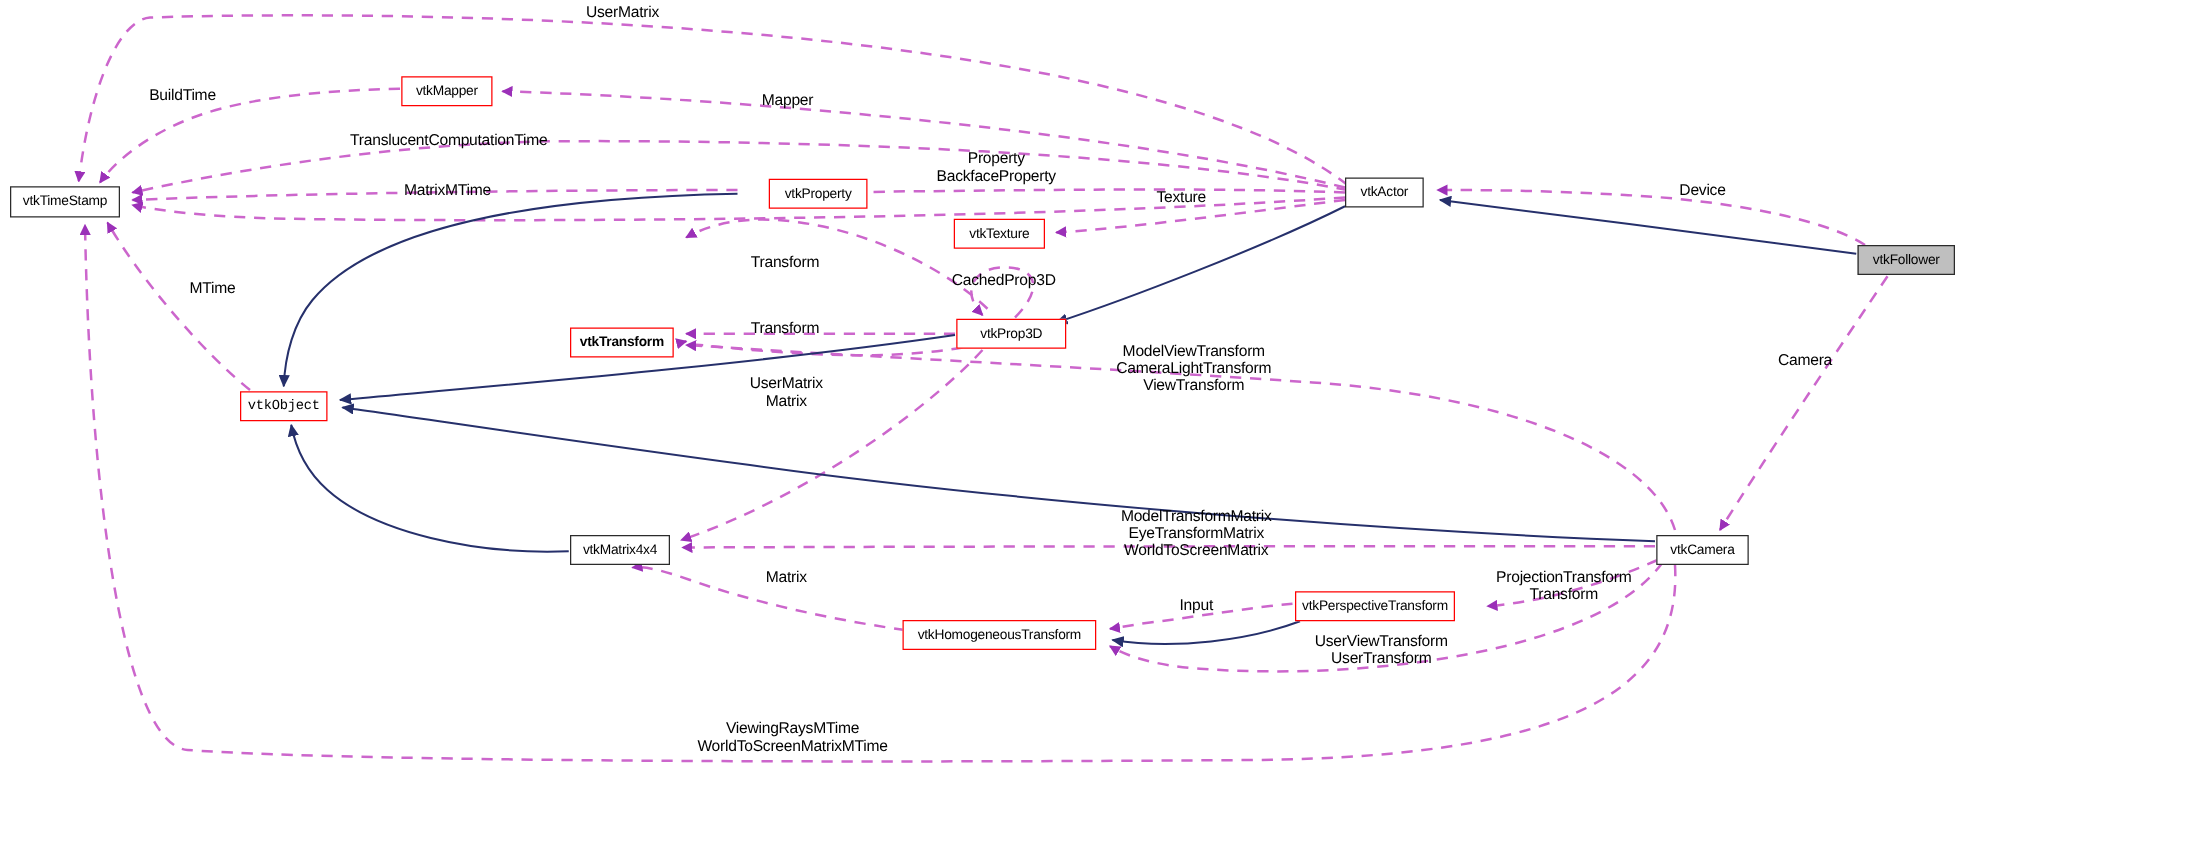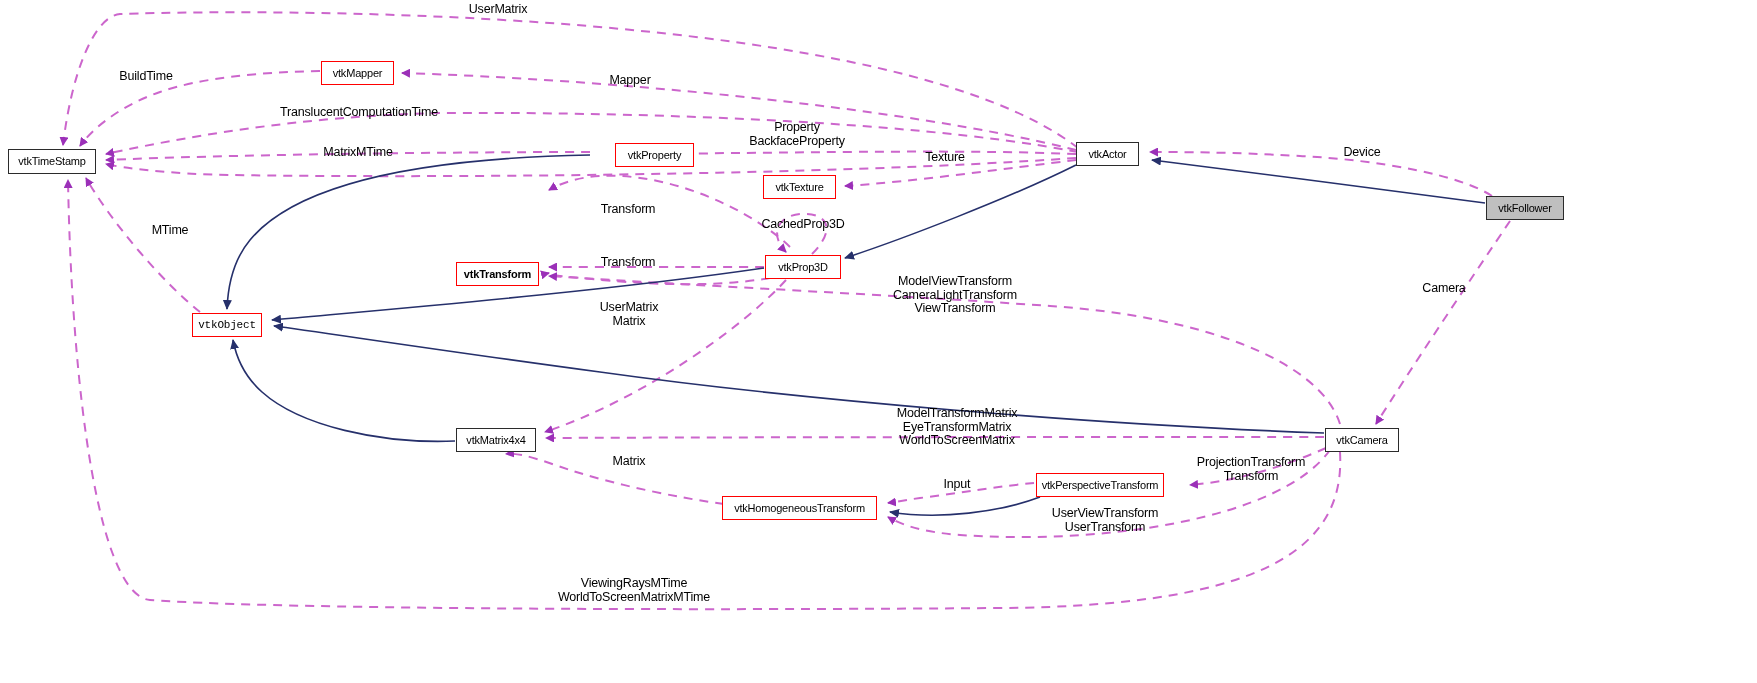--- a/index.html
+++ b/index.html
@@ -155,21 +155,21 @@
   </div>
 
   <div class="node" style="left:763px;top:175px;width:73px;height:24px;">
     <span>vtkTexture</span>
   </div>
 
   <div class="node" style="left:456px;top:262px;width:83px;height:24px;font-weight:bold;">
     <span>vtkTransform</span>
   </div>
 
-  <div class="node" style="left:765px;top:255px;width:76px;height:24px;">
+  <div class="node" style="left:765px;top:255px;width:88px;height:24px;">
     <span>vtkProp3D</span>
   </div>
 
   <div class="node" style="left:192px;top:313px;width:70px;height:24px;font-family:Liberation Mono, monospace;">
     <span>vtkObject</span>
   </div>
 
   <div class="node plain" style="left:456px;top:428px;width:80px;height:24px;">
     <span>vtkMatrix4x4</span>
   </div>

